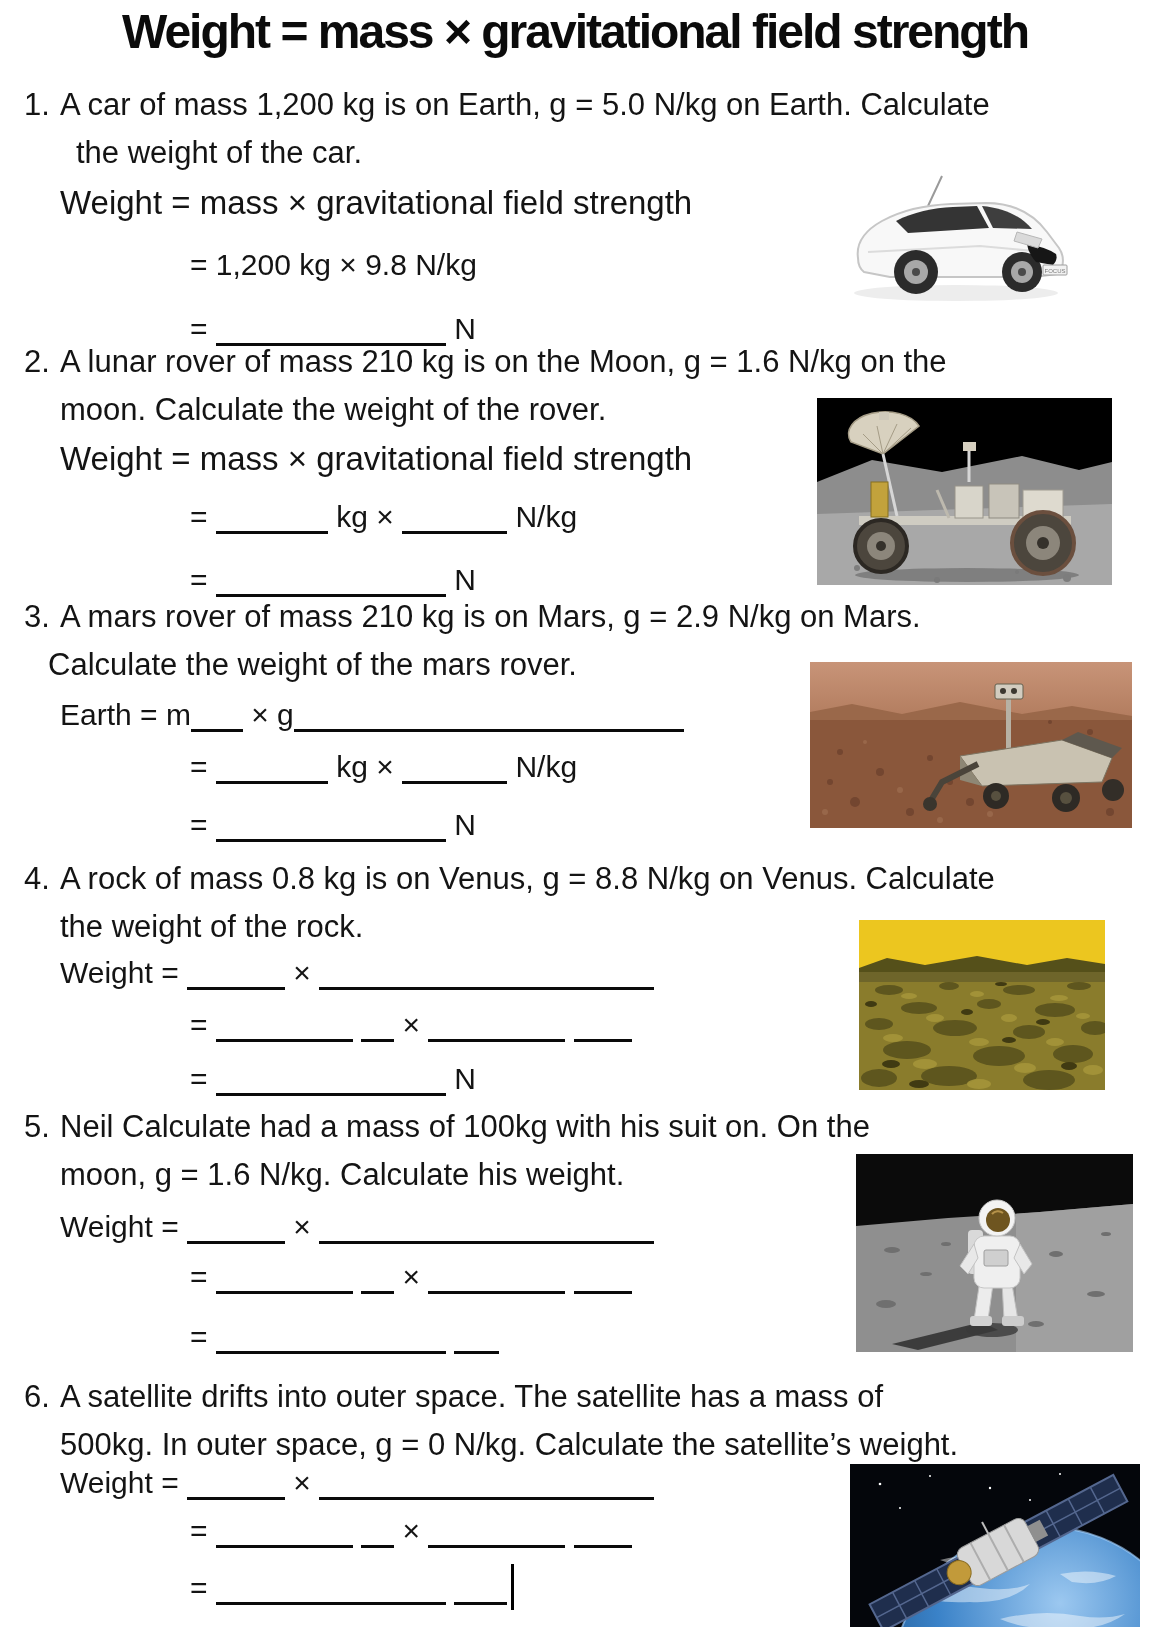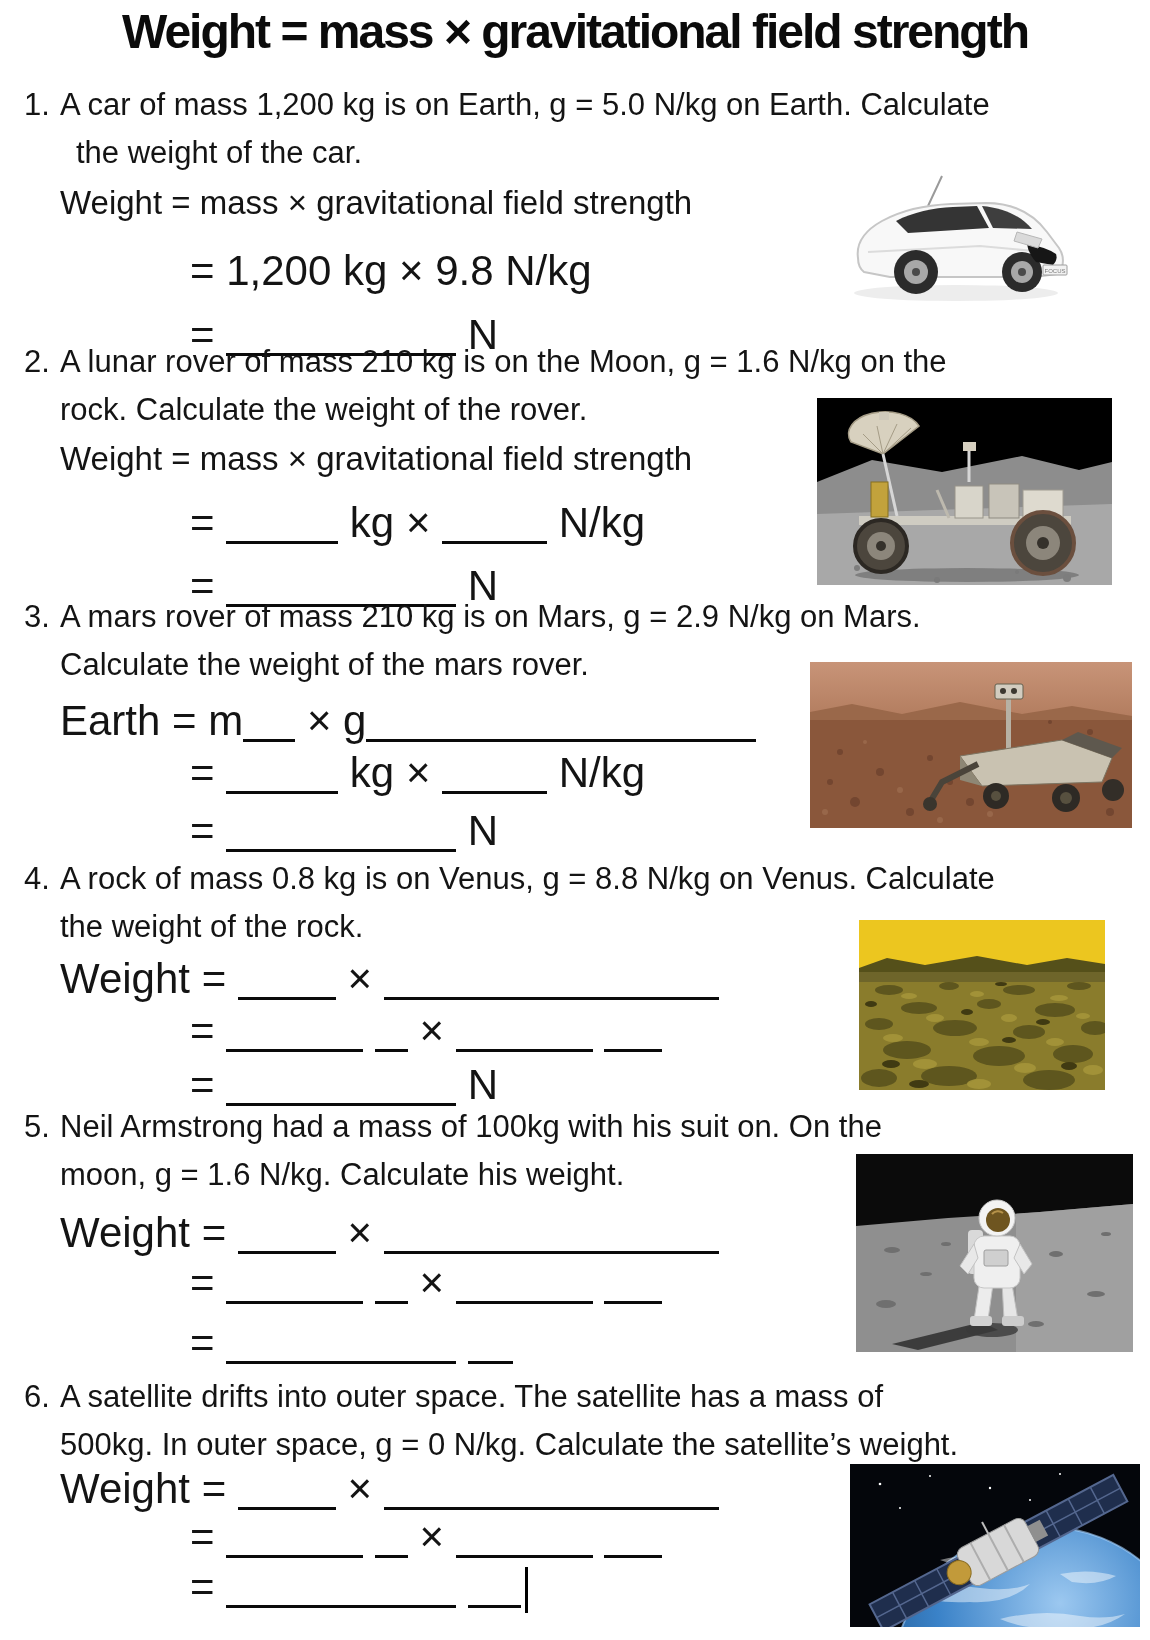--- a/index.html
+++ b/index.html
@@ -7,21 +7,21 @@
     position:relative;width:1150px;height:1640px;background:#fff;
     font-family:"Liberation Sans",sans-serif;color:#141414;overflow:hidden;
   }
   .title{
     position:absolute;top:4px;left:0;right:0;margin:0;text-align:center;
     font-size:48px;font-weight:700;letter-spacing:-2px;color:#0b0b0b;
   }
   .qline{position:absolute;white-space:nowrap;line-height:1.1;}
   .stmt{font-size:31px;}
   .wmid{font-size:33px;}
-  .sub{font-size:42px;}
+  .sub{font-size:30px;}
   .qnum{position:absolute;left:-36px;}
   .blank{
     display:inline-block;height:26px;border-bottom:3px solid #0a0a0a;
     vertical-align:-7px;
   }
   .caret{
     display:inline-block;width:3px;height:46px;background:#000;
     vertical-align:-12px;margin-left:4px;
   }
   figure.photo{position:absolute;margin:0;padding:0;}
@@ -34,35 +34,35 @@
 
   <h1 class="title">Weight = mass × gravitational field strength</h1>
 
   <div>
       <div class="qline stmt" style="left: 60px; top: 88px;"><span class="qnum stmt">1.</span><span>A car of mass 1,200 kg is on Earth, g = 5.0 N/kg on Earth. Calculate</span></div>
       <div class="qline stmt" style="left: 60px; top: 136px; margin-left: 16px;"><span>the weight of the car.</span></div>
       <div class="qline wmid" style="left: 60px; top: 185px;"><span>Weight = mass × gravitational field strength</span></div>
       <div class="qline sub" style="left: 190px; top: 248px;"><span>= 1,200 kg × 9.8 N/kg</span></div>
       <div class="qline sub" style="left: 190px; top: 312px;"><span>= </span><span class="blank" style="width: 230px;"></span><span> N</span></div>
       <div class="qline stmt" style="left: 60px; top: 345px;"><span class="qnum stmt">2.</span><span>A lunar rover of mass 210 kg is on the Moon, g = 1.6 N/kg on the</span></div>
-      <div class="qline stmt" style="left: 60px; top: 393px;"><span>rock. Calculate the weight of the rover.</span></div>
+      <div class="qline stmt" style="left: 60px; top: 393px;"><span>moon. Calculate the weight of the rover.</span></div>
       <div class="qline wmid" style="left: 60px; top: 441px;"><span>Weight = mass × gravitational field strength</span></div>
       <div class="qline sub" style="left: 190px; top: 500px;"><span>= </span><span class="blank" style="width: 112px;"></span><span> kg × </span><span class="blank" style="width: 105px;"></span><span> N/kg</span></div>
       <div class="qline sub" style="left: 190px; top: 563px;"><span>= </span><span class="blank" style="width: 230px;"></span><span> N</span></div>
       <div class="qline stmt" style="left: 60px; top: 600px;"><span class="qnum stmt">3.</span><span>A mars rover of mass 210 kg is on Mars, g = 2.9 N/kg on Mars.</span></div>
-      <div class="qline stmt" style="left: 60px; top: 648px;"><span>Calculate the weight of the mars rover.</span></div>
+      <div class="qline stmt" style="left: 48px; top: 648px;"><span>Calculate the weight of the mars rover.</span></div>
       <div class="qline sub" style="left: 60px; top: 698px;"><span>Earth = m</span><span class="blank" style="width: 52px;"></span><span> × g</span><span class="blank" style="width: 390px;"></span></div>
       <div class="qline sub" style="left: 190px; top: 750px;"><span>= </span><span class="blank" style="width: 112px;"></span><span> kg × </span><span class="blank" style="width: 105px;"></span><span> N/kg</span></div>
       <div class="qline sub" style="left: 190px; top: 808px;"><span>= </span><span class="blank" style="width: 230px;"></span><span> N</span></div>
       <div class="qline stmt" style="left: 60px; top: 862px;"><span class="qnum stmt">4.</span><span>A rock of mass 0.8 kg is on Venus, g = 8.8 N/kg on Venus. Calculate</span></div>
       <div class="qline stmt" style="left: 60px; top: 910px; text-align: right;"><span>the weight of the rock.</span></div>
       <div class="qline sub" style="left: 60px; top: 956px;"><span>Weight = </span><span class="blank" style="width: 98px;"></span><span> × </span><span class="blank" style="width: 335px;"></span></div>
       <div class="qline sub" style="left: 190px; top: 1008px;"><span>= </span><span class="blank" style="width: 137px;"></span><span> </span><span class="blank" style="width: 33px;"></span><span> × </span><span class="blank" style="width: 137px;"></span><span> </span><span class="blank" style="width: 58px;"></span></div>
       <div class="qline sub" style="left: 190px; top: 1062px;"><span>= </span><span class="blank" style="width: 230px;"></span><span> N</span></div>
-      <div class="qline stmt" style="left: 60px; top: 1110px;"><span class="qnum stmt">5.</span><span>Neil Armstrong had a mass of 100kg with his suit on. On the</span></div>
+      <div class="qline stmt" style="left: 60px; top: 1110px;"><span class="qnum stmt">5.</span><span>Neil Calculate had a mass of 100kg with his suit on. On the</span></div>
       <div class="qline stmt" style="left: 60px; top: 1158px;"><span>moon, g = 1.6 N/kg. Calculate his weight.</span></div>
       <div class="qline sub" style="left: 60px; top: 1210px;"><span>Weight = </span><span class="blank" style="width: 98px;"></span><span> × </span><span class="blank" style="width: 335px;"></span></div>
       <div class="qline sub" style="left: 190px; top: 1260px;"><span>= </span><span class="blank" style="width: 137px;"></span><span> </span><span class="blank" style="width: 33px;"></span><span> × </span><span class="blank" style="width: 137px;"></span><span> </span><span class="blank" style="width: 58px;"></span></div>
       <div class="qline sub" style="left: 190px; top: 1320px;"><span>= </span><span class="blank" style="width: 230px;"></span><span> </span><span class="blank" style="width: 45px;"></span></div>
       <div class="qline stmt" style="left: 60px; top: 1380px;"><span class="qnum stmt">6.</span><span>A satellite drifts into outer space. The satellite has a mass of</span></div>
       <div class="qline stmt" style="left: 60px; top: 1428px;"><span>500kg. In outer space, g = 0 N/kg. Calculate the satellite’s weight.</span></div>
       <div class="qline sub" style="left: 60px; top: 1466px;"><span>Weight = </span><span class="blank" style="width: 98px;"></span><span> × </span><span class="blank" style="width: 335px;"></span></div>
       <div class="qline sub" style="left: 190px; top: 1514px;"><span>= </span><span class="blank" style="width: 137px;"></span><span> </span><span class="blank" style="width: 33px;"></span><span> × </span><span class="blank" style="width: 137px;"></span><span> </span><span class="blank" style="width: 58px;"></span></div>
       <div class="qline sub" style="left: 190px; top: 1564px;"><span>= </span><span class="blank" style="width: 230px;"></span><span> </span><span class="blank" style="width: 53px;"></span><span class="caret"></span></div>
     </div>

